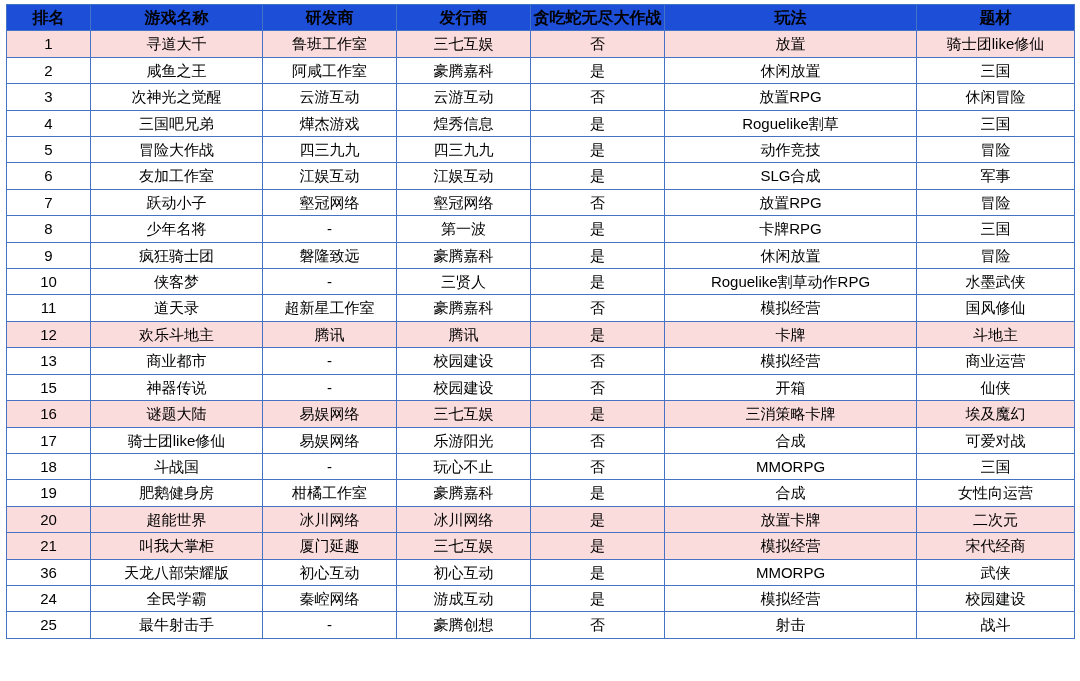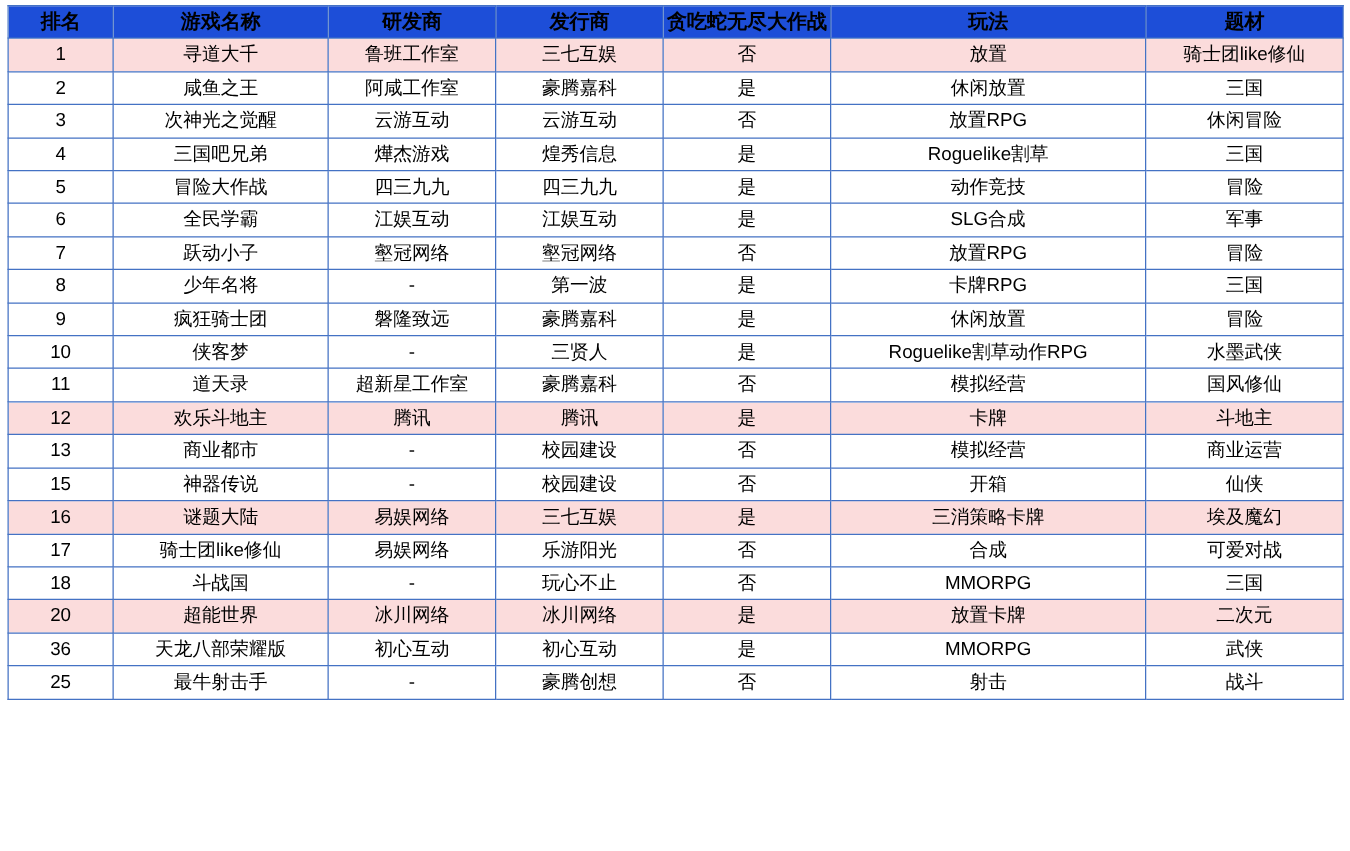--- a/index.html
+++ b/index.html
@@ -117,21 +117,21 @@
           <td>5</td>
           <td>冒险大作战</td>
           <td>四三九九</td>
           <td>四三九九</td>
           <td>是</td>
           <td>动作竞技</td>
           <td>冒险</td>
         </tr>
         <tr>
           <td>6</td>
-          <td>全民学霸</td>
+          <td>友加工作室</td>
           <td>江娱互动</td>
           <td>江娱互动</td>
           <td>是</td>
           <td>SLG合成</td>
           <td>军事</td>
         </tr>
         <tr>
           <td>7</td>
           <td>跃动小子</td>
           <td>壑冠网络</td>
@@ -223,37 +223,64 @@
         </tr>
         <tr>
           <td>18</td>
           <td>斗战国</td>
           <td>-</td>
           <td>玩心不止</td>
           <td>否</td>
           <td>MMORPG</td>
           <td>三国</td>
         </tr>
+        <tr>
+          <td>19</td>
+          <td>肥鹅健身房</td>
+          <td>柑橘工作室</td>
+          <td>豪腾嘉科</td>
+          <td>是</td>
+          <td>合成</td>
+          <td>女性向运营</td>
+        </tr>
         <tr class="highlight">
           <td>20</td>
           <td>超能世界</td>
           <td>冰川网络</td>
           <td>冰川网络</td>
           <td>是</td>
           <td>放置卡牌</td>
           <td>二次元</td>
         </tr>
+        <tr class="highlight">
+          <td>21</td>
+          <td>叫我大掌柜</td>
+          <td>厦门延趣</td>
+          <td>三七互娱</td>
+          <td>是</td>
+          <td>模拟经营</td>
+          <td>宋代经商</td>
+        </tr>
         <tr>
           <td>36</td>
           <td>天龙八部荣耀版</td>
           <td>初心互动</td>
           <td>初心互动</td>
           <td>是</td>
           <td>MMORPG</td>
           <td>武侠</td>
+        </tr>
+        <tr>
+          <td>24</td>
+          <td>全民学霸</td>
+          <td>秦崆网络</td>
+          <td>游成互动</td>
+          <td>是</td>
+          <td>模拟经营</td>
+          <td>校园建设</td>
         </tr>
         <tr>
           <td>25</td>
           <td>最牛射击手</td>
           <td>-</td>
           <td>豪腾创想</td>
           <td>否</td>
           <td>射击</td>
           <td>战斗</td>
         </tr>

